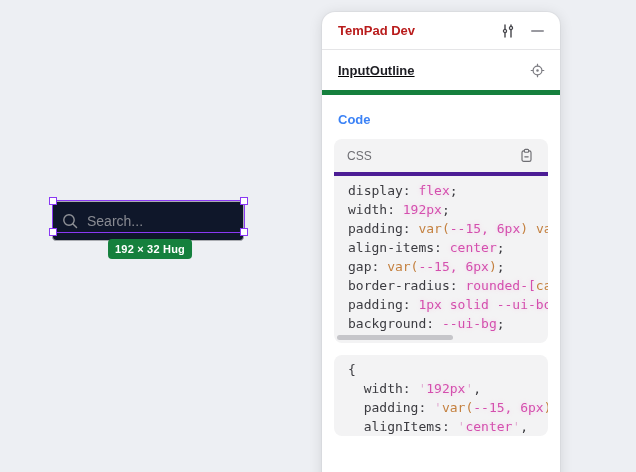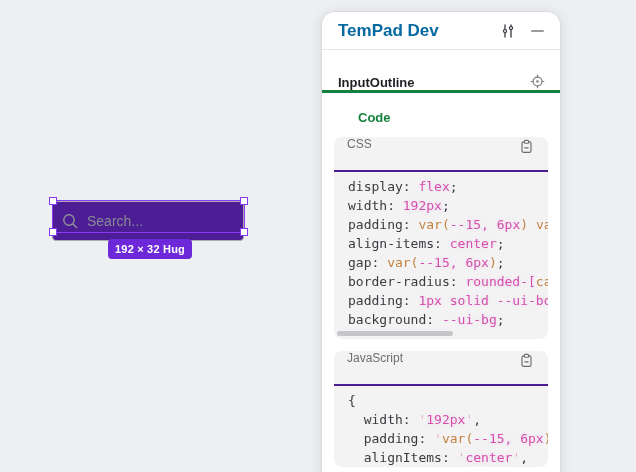--- a/index.html
+++ b/index.html
@@ -6,70 +6,70 @@
   body{
     width:636px;height:472px;position:relative;overflow:hidden;
     background:#edeff3;
     font-family:"Liberation Sans",sans-serif;
     -webkit-font-smoothing:antialiased;
   }
 
   
   .canvas-input{
     position:absolute;left:52px;top:201px;width:192px;height:40px;
-    box-sizing:border-box;background:#4c1d95;
+    box-sizing:border-box;background:#0f172a;
     border:1px solid #aaacb1;border-radius:4px;
     display:flex;align-items:center;gap:8px;padding:0 9px;
   }
   .canvas-input .ph{color:#898b92;font-size:14px;}
   .selection{
     position:absolute;left:52px;top:200px;width:193px;height:33px;
     border:1px solid #8a38f4;pointer-events:none;box-sizing:border-box;
   }
   .handle{
     position:absolute;width:6px;height:6px;background:#ffffff;
     border:1px solid #8a38f4;box-sizing:content-box;
   }
   .handle.tl{left:-4px;top:-4px}.handle.tr{right:-4px;top:-4px}
   .handle.bl{left:-4px;bottom:-4px}.handle.br{right:-4px;bottom:-4px}
   .size-badge{
     position:absolute;left:150px;top:239px;transform:translateX(-50%);
-    background:#6d28d9;color:#fff;font-size:11px;font-weight:600;
+    background:#15803d;color:#fff;font-size:11px;font-weight:600;
     padding:4px 7px;border-radius:4px;white-space:nowrap;letter-spacing:.2px;
   }
 
   
   .panel{
     position:absolute;left:322px;top:12px;width:238px;height:530px;
     background:#ffffff;border-radius:13px;overflow:hidden;
     box-shadow:0 2px 14px rgba(0,0,0,.12),0 0 0 1px rgba(0,0,0,.03);
   }
   .p-header{
     height:37px;display:flex;align-items:center;
     padding:0 14px 0 16px;border-bottom:1px solid #e5e5e7;
   }
-  .p-title{font-size:17px;font-weight:700;color:#0369a1;}
+  .p-title{font-size:13px;font-weight:700;color:#b91c1c;}
   .hd-icons{margin-left:auto;display:flex;align-items:center;gap:11px;}
   .icon-btn{display:flex;align-items:center;justify-content:center;width:18px;height:18px;cursor:pointer;background:none;border:none;padding:0;}
   .minus-bar{width:13px;height:2px;background:#9a9aa0;border-radius:1px;}
 
   .node-row{
-    height:40px;display:flex;align-items:flex-end;
-    padding:0 14px 0 16px;border-bottom:3px solid #15803d;
+    height:40px;display:flex;align-items:center;
+    padding:0 14px 0 16px;border-bottom:5px solid #15803d;text-decoration:underline;
   }
   .node-label{font-size:13px;font-weight:700;color:#1f1f24;}
 
-  .section-title{padding:17px 16px 12px;font-size:13px;font-weight:700;color:#15803d;margin-left:20px;}
+  .section-title{padding:17px 16px 12px;font-size:13px;font-weight:700;color:#3b82f6;}
 
   .code-block{
     margin:0 12px 12px;background:#f3f3f4;border-radius:8px;overflow:hidden;
   }
   .cb-header{
-    height:33px;display:flex;align-items:flex-start;
-    padding:0 13px;border-bottom:2px solid #4c1d95;gap:13px;
+    height:33px;display:flex;align-items:center;
+    padding:0 13px;border-bottom:4px solid #4c1d95;gap:13px;
   }
   .cb-label{font-size:12px;color:#6e6e73;}
   .cb-copy{margin-left:auto;}
 
   .cb-code{
     padding:5px 0 0 14px;
     font-family:"DejaVu Sans Mono",monospace;
     font-size:13px;line-height:19px;
   }
   .code-line{white-space:pre;overflow:hidden;}
@@ -160,30 +160,20 @@
         <div class="code-line"><span class="tok-p">border-radius: </span><span class="tok-v">rounded-[</span><span class="tok-f">calc(</span><span class="tok-v">var(--15, 6px))]</span></div>
         <div class="code-line"><span class="tok-p">padding: </span><span class="tok-v">1px solid --ui-border-color</span></div>
         <div class="code-line"><span class="tok-p">background: </span><span class="tok-v">--ui-bg</span><span class="tok-p">;</span></div>
       </div>
     <div class="hscroll">
         <div class="thumb"></div>
       </div>
   </div>
 
   <div class="code-block">
-    <div class="cb-header">
-      <span class="cb-label">JavaScript</span>
-      <button class="icon-btn cb-copy">
-        <svg width="15" height="15" viewBox="0 0 16 16" fill="none">
-          <rect x="3.2" y="3" width="9.6" height="11.2" rx="1.8" stroke="#6e6e73" stroke-width="1.25"></rect>
-          <rect x="5.7" y="1.4" width="4.6" height="3.1" rx="1" fill="#f3f3f4" stroke="#6e6e73" stroke-width="1.25"></rect>
-          <path d="M6.2 9.4 H9.8" stroke="#6e6e73" stroke-width="1.25" stroke-linecap="round"></path>
-        </svg>
-      </button>
-    </div>
     <div class="cb-code">
         <div class="code-line"><span class="tok-p">{</span></div>
         <div class="code-line"><span class="tok-p">  width: </span><span class="tok-q">'</span><span class="tok-v">192px</span><span class="tok-q">'</span><span class="tok-p">,</span></div>
         <div class="code-line"><span class="tok-p">  padding: </span><span class="tok-q">'</span><span class="tok-f">var(</span><span class="tok-v">--15, 6px</span><span class="tok-f">)</span><span class="tok-v"> </span><span class="tok-f">var(</span></div>
         <div class="code-line"><span class="tok-p">  alignItems: </span><span class="tok-q">'</span><span class="tok-v">center</span><span class="tok-q">'</span><span class="tok-p">,</span></div>
       </div>
   </div>
 
 </div>
 

